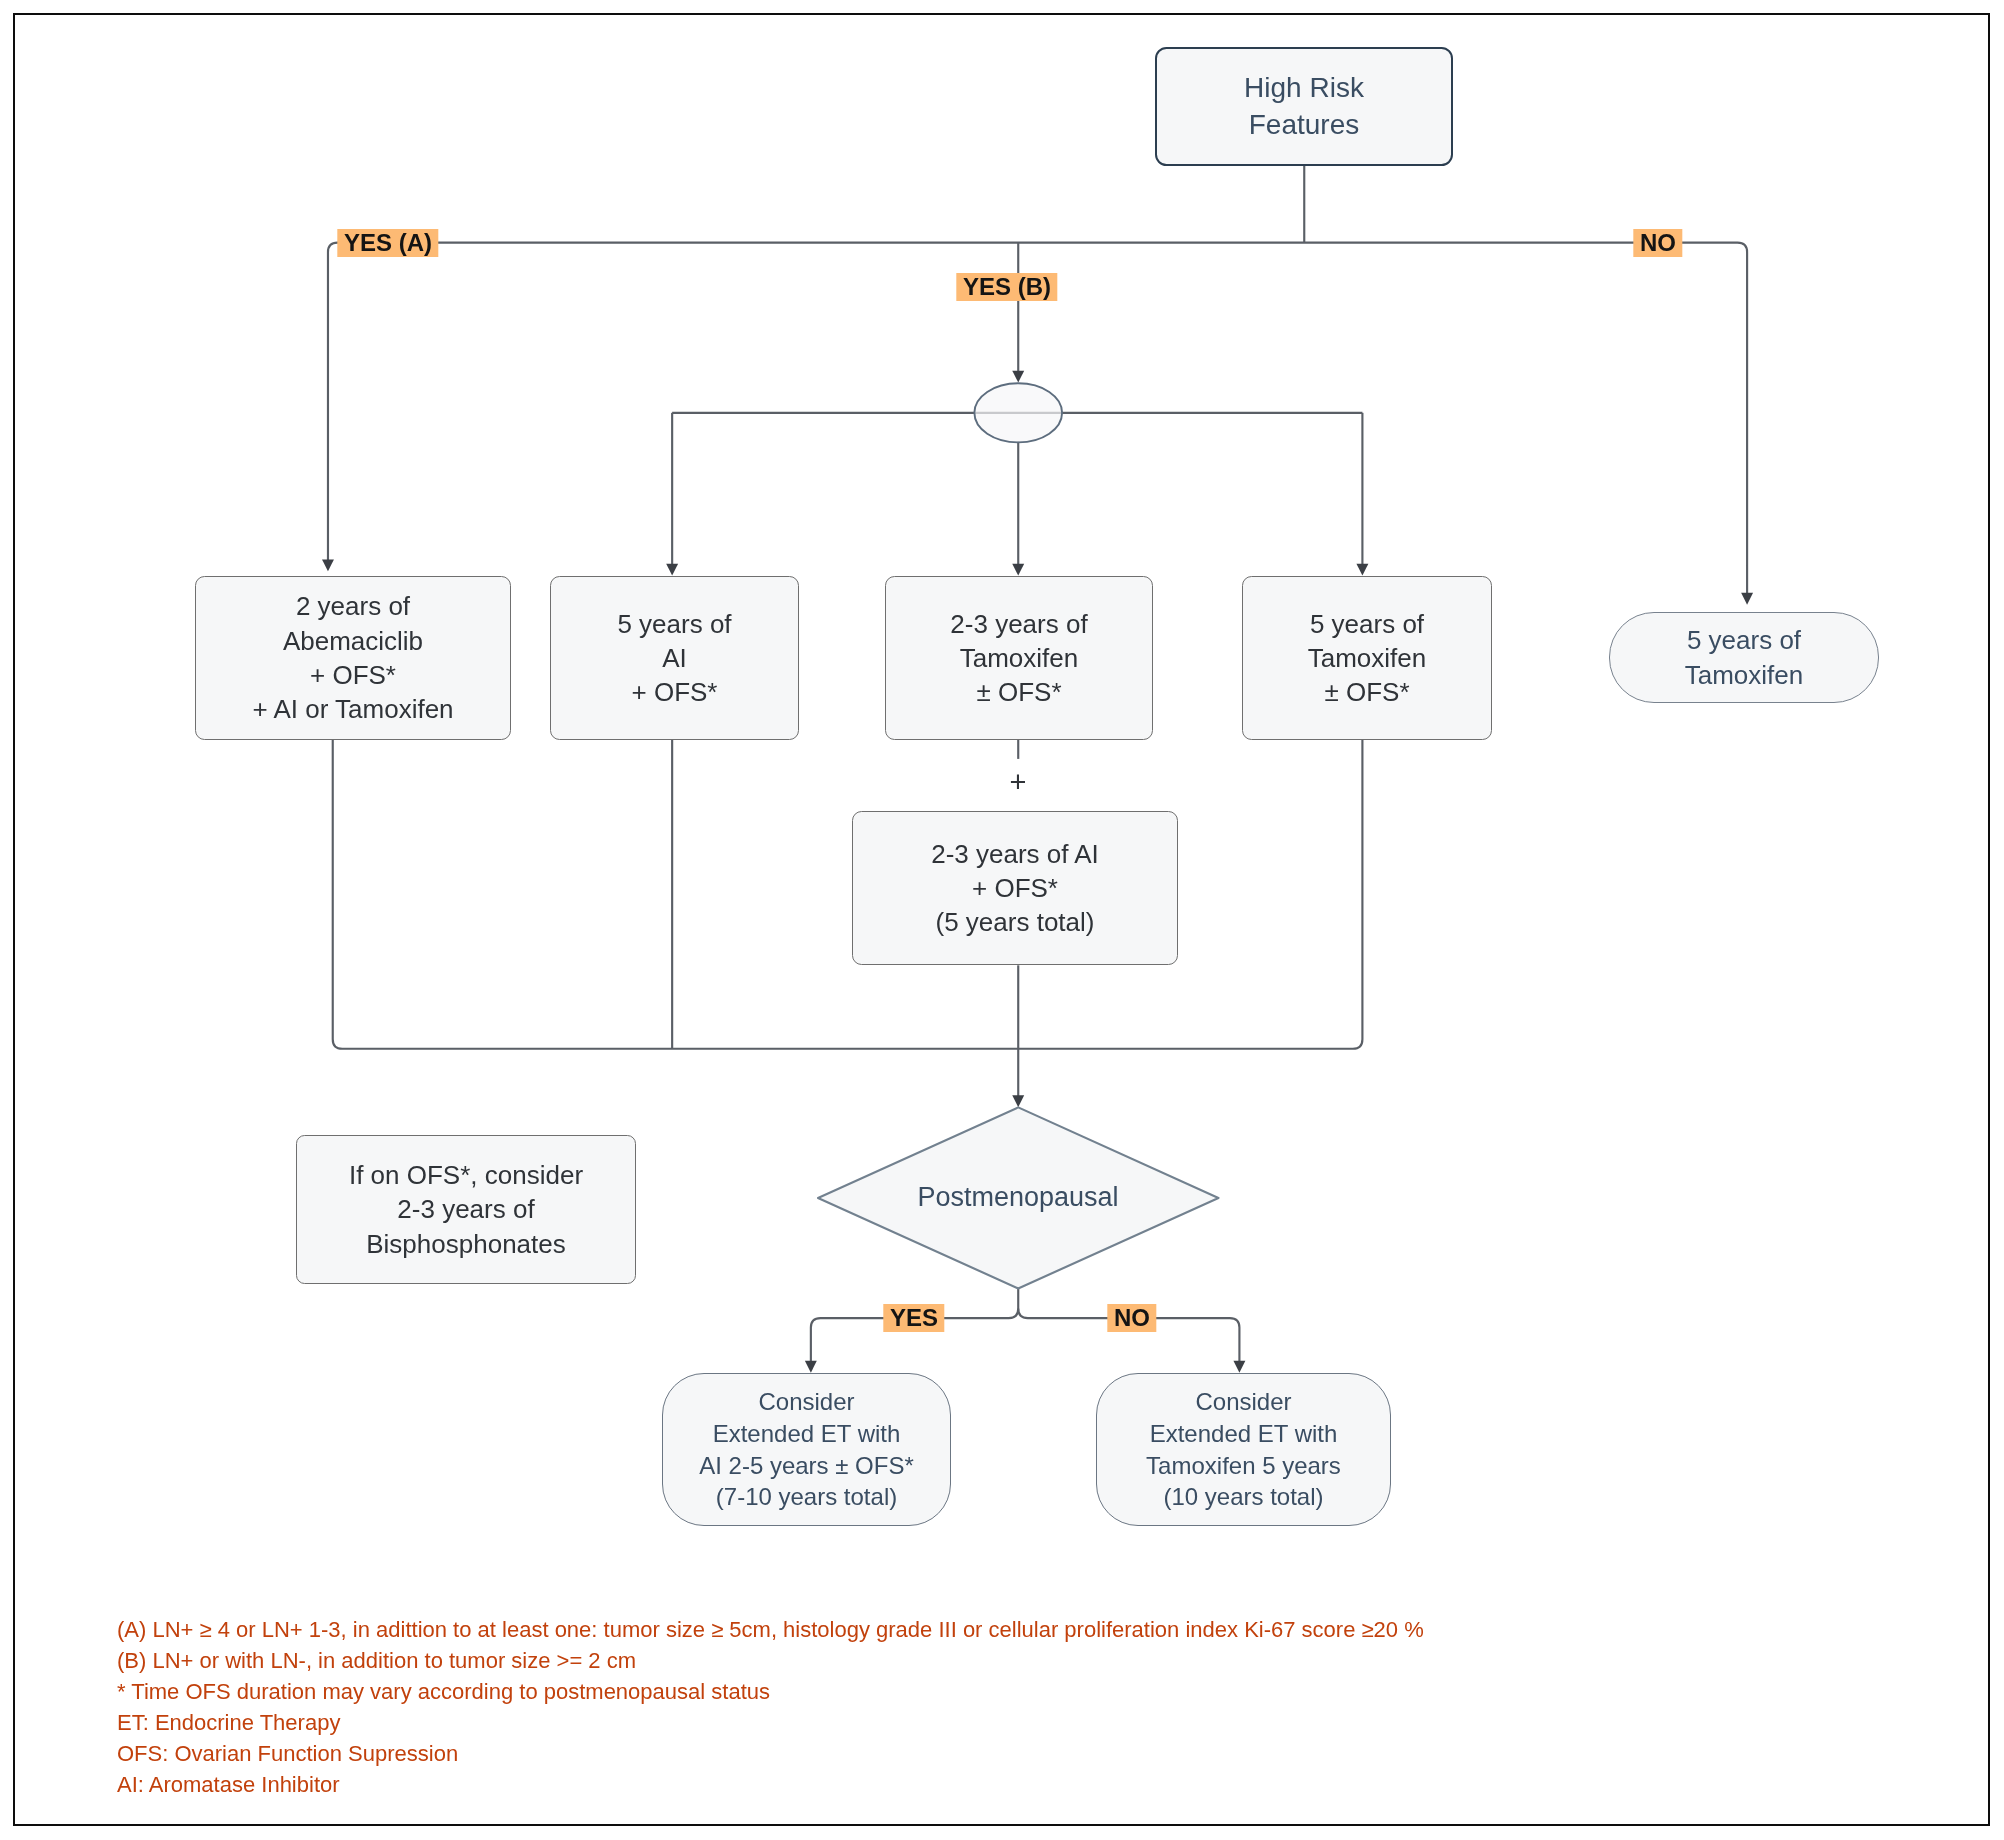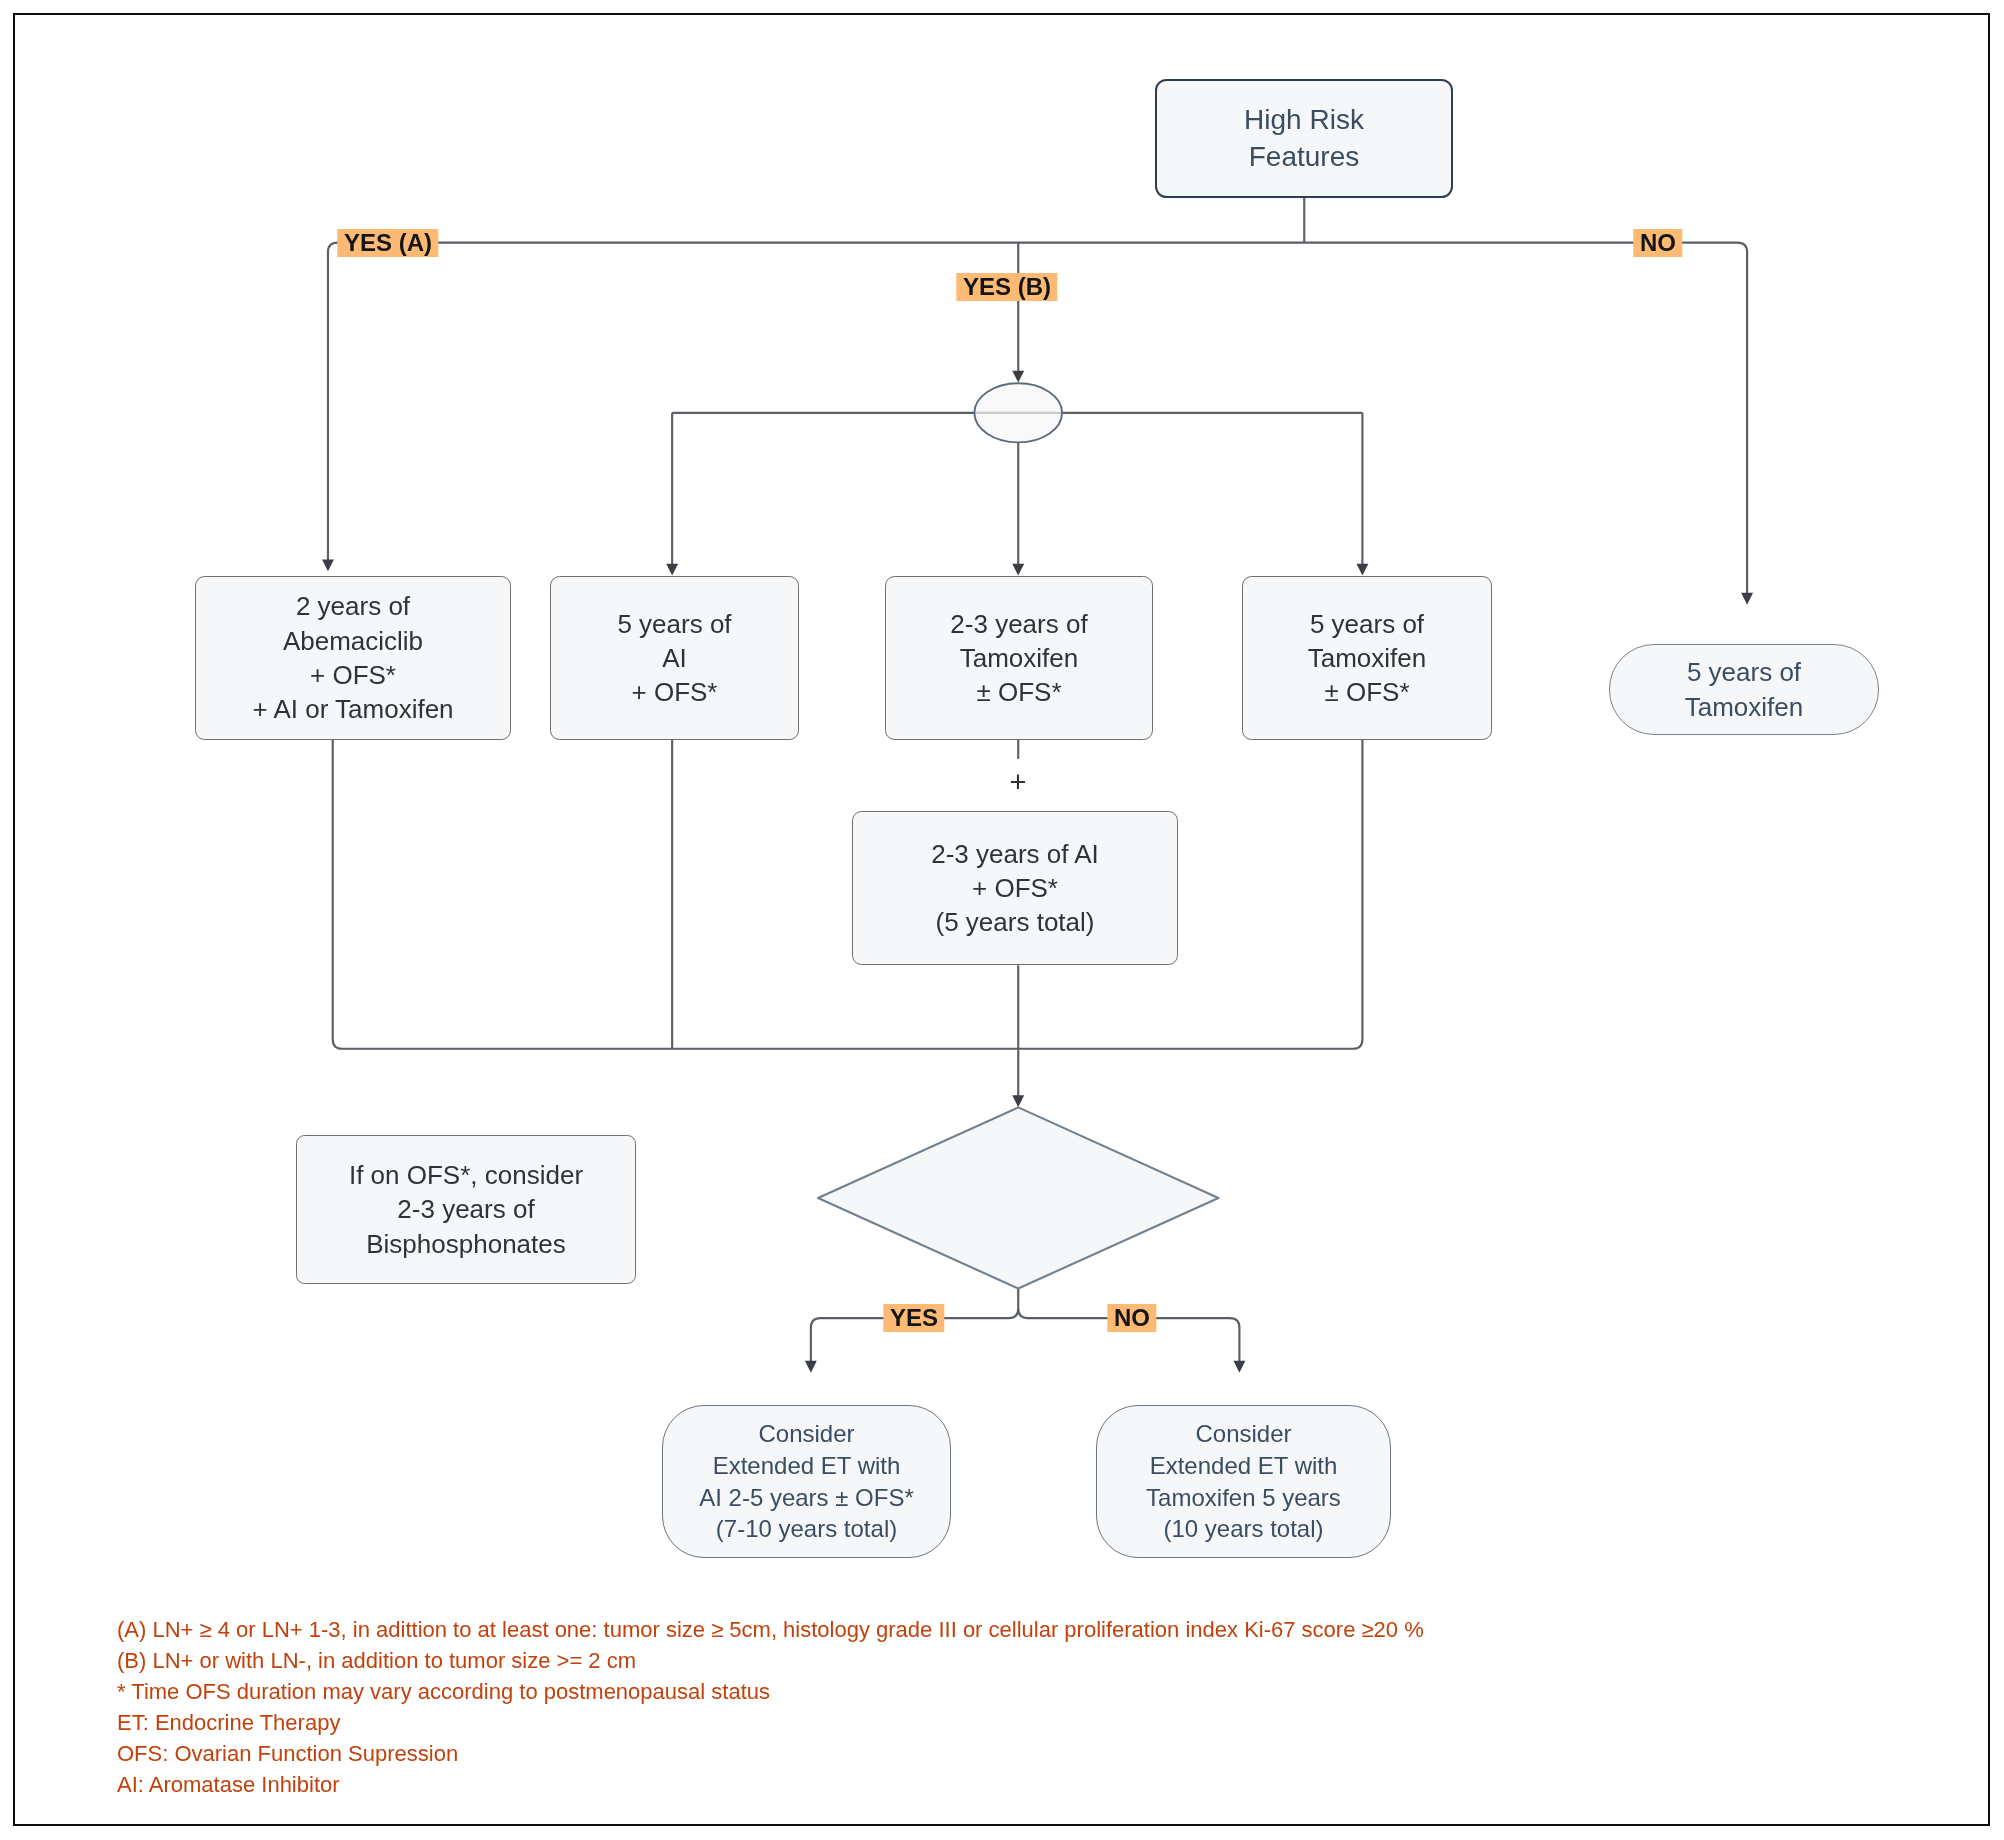--- a/index.html
+++ b/index.html
@@ -8,21 +8,21 @@
   #frame { position:absolute; left:13px; top:13px; width:1977px; height:1813px; border:2.4px solid #0d0d0d; box-sizing:border-box; }
   #wires { position:absolute; left:0; top:0; width:2005px; height:1841px; }
 
   .node {
     position:absolute; box-sizing:border-box;
     background:#f6f7f8; border:1.9px solid #6f6f6f; border-radius:9.5px;
     display:flex; flex-direction:column; align-items:center; justify-content:center;
     text-align:center; font-size:26px; line-height:1.32; color:#2f3338;
   }
   .node span { display:block; white-space:nowrap; }
-  .slate { color:#3a4d62;margin-top:32px; }
+  .slate { color:#3a4d62; }
 
   #node-high-risk { left:1155px; top:47px; width:298px; height:119px; border:2.9px solid #2c3e50; border-radius:11.4px; font-size:28px; }
   #node-abemaciclib { left:166px;  top:576px; width:316px; height:164px;margin-left:29px; }
   #node-ai5        { left:550px; top:576px; width:249px; height:164px; }
   #node-tam23      { left:885px; top:576px; width:268px; height:164px; }
   #node-tam5       { left:1242px; top:576px; width:250px; height:164px; }
   #node-tam5-only  { left:1609px; top:612px; width:270px; height:91px; border-radius:45px; border-color:#78828e; }
   #node-ai23       { left:852px; top:811px; width:326px; height:154px; }
   #node-bisphosphonates { left:296px; top:1135px; width:340px; height:149px; border-radius:8.6px; }
   #node-postmenopausal { left:818px; top:1107px; width:400px; height:181px; background:transparent; border:none; font-size:27px; }
@@ -123,20 +123,23 @@
     <span>+ OFS*</span>
     <span>(5 years total)</span>
   </div>
 
   <div class="node" id="node-bisphosphonates">
     <span>If on OFS*, consider</span>
     <span>2-3 years of</span>
     <span>Bisphosphonates</span>
   </div>
 
+  <div class="node slate" id="node-postmenopausal">
+    <span>Postmenopausal</span>
+  </div>
 
   <div class="edge-label" id="label-yes-bottom">YES</div>
   <div class="edge-label" id="label-no-bottom">NO</div>
 
   <div class="node slate" id="node-extended-ai">
     <span>Consider</span>
     <span>Extended ET with</span>
     <span>AI 2-5 years ± OFS*</span>
     <span>(7-10 years total)</span>
   </div>

